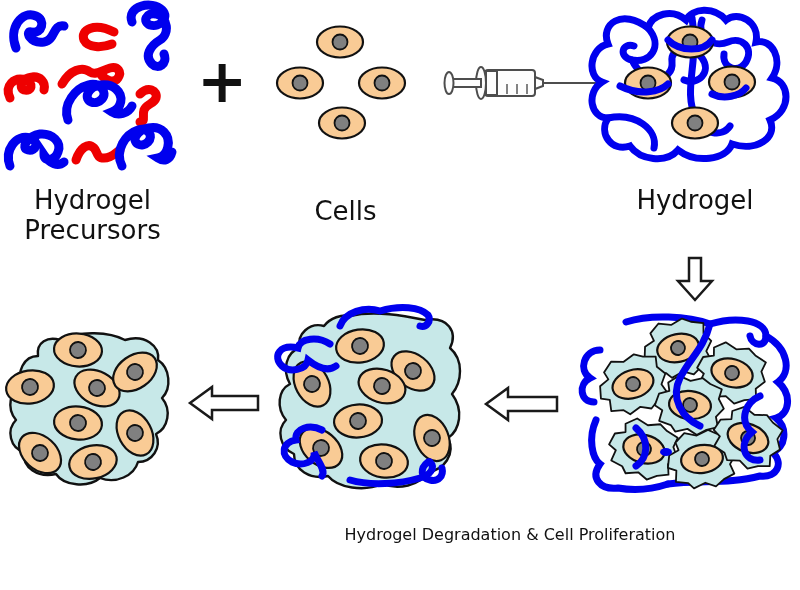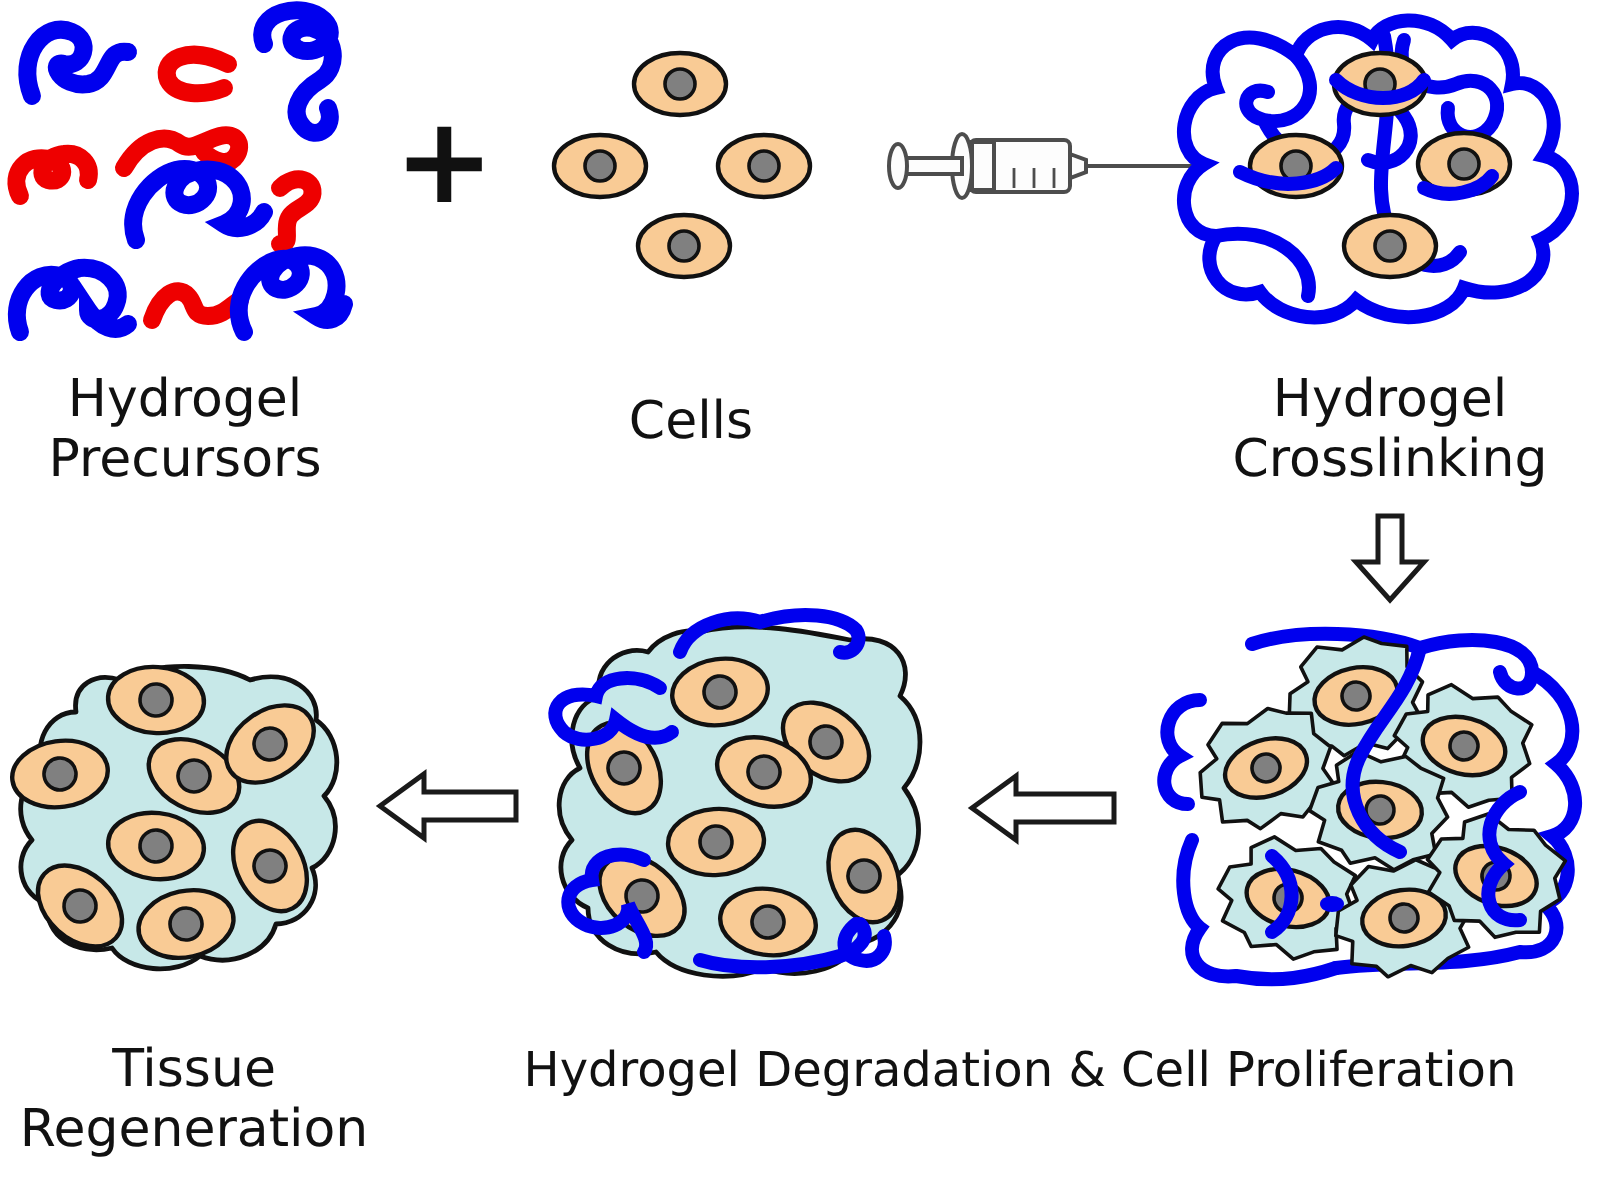--- a/index.html
+++ b/index.html
@@ -2,21 +2,21 @@
 <html style="--background: #FFFFFF; --ink: #111111; --polymer-blue: #0000EE; --polymer-red: #EE0000; --cell-fill: #F9CB95; --cell-outline: #111111; --nucleus-fill: #808080; --ecm-fill: #C7E8E8; --arrow-fill: #FFFFFF; --arrow-outline: #1A1A1A; --syringe-outline: #4D4D4D;"><head>
 <meta charset="utf-8">
 <style>
   html,body{margin:0;padding:0;}
   body{width:800px;height:590px;background:var(--background,#fff);overflow:hidden;
        font-family:"DejaVu Sans","Liberation Sans",sans-serif;}
   .canvas{position:relative;width:800px;height:590px;background:var(--background,#fff);}
   .art{position:absolute;left:0;top:0;}
   .label{position:absolute;text-align:center;color:var(--ink,#111);
          font-size:26px;line-height:30px;letter-spacing:0px;}
-  .label.small{font-size:24px;line-height:30px;}
+  .label.small{font-size:16px;line-height:30px;}
   .plus{position:absolute;text-align:center;color:var(--ink,#111);
         font-size:60px;font-weight:bold;line-height:70px;}
   
   .strandB{fill:none;stroke:var(--polymer-blue,#0000EE);stroke-width:9;stroke-linecap:round;}
   .strandR{fill:none;stroke:var(--polymer-red,#EE0000);stroke-width:9;stroke-linecap:round;}
   .net{fill:none;stroke:var(--polymer-blue,#0000EE);stroke-width:7;stroke-linecap:round;}
   .netdot{fill:var(--polymer-blue,#0000EE);stroke:none;}
   .cellBody{fill:var(--cell-fill,#F9CB95);stroke:var(--cell-outline,#111);stroke-width:2.2;}
   .nucleus{fill:var(--nucleus-fill,#808080);stroke:var(--cell-outline,#111);stroke-width:1.8;}
   .ecmBlob{fill:var(--ecm-fill,#C7E8E8);stroke:var(--cell-outline,#111);stroke-width:2.4;stroke-linejoin:round;}
@@ -158,25 +158,20 @@
   <div>Hydrogel</div>
   <div>Precursors</div>
 </div>
 
 <div class="label" style="left:293px;top:196px;width:105px;">
   <div>Cells</div>
 </div>
 
 <div class="label" style="left:592px;top:185px;width:206px;">
   <div>Hydrogel</div>
-  <div>Crosslinking</div>
 </div>
 
-<div class="label" style="left:2px;top:520px;width:190px;">
-  <div>Tissue</div>
-  <div>Regeneration</div>
-</div>
 
 <div class="label small" style="left:220px;top:520px;width:580px;">
   <div>Hydrogel Degradation &amp; Cell Proliferation</div>
 </div>
 
 </div>
 
 </body></html>

